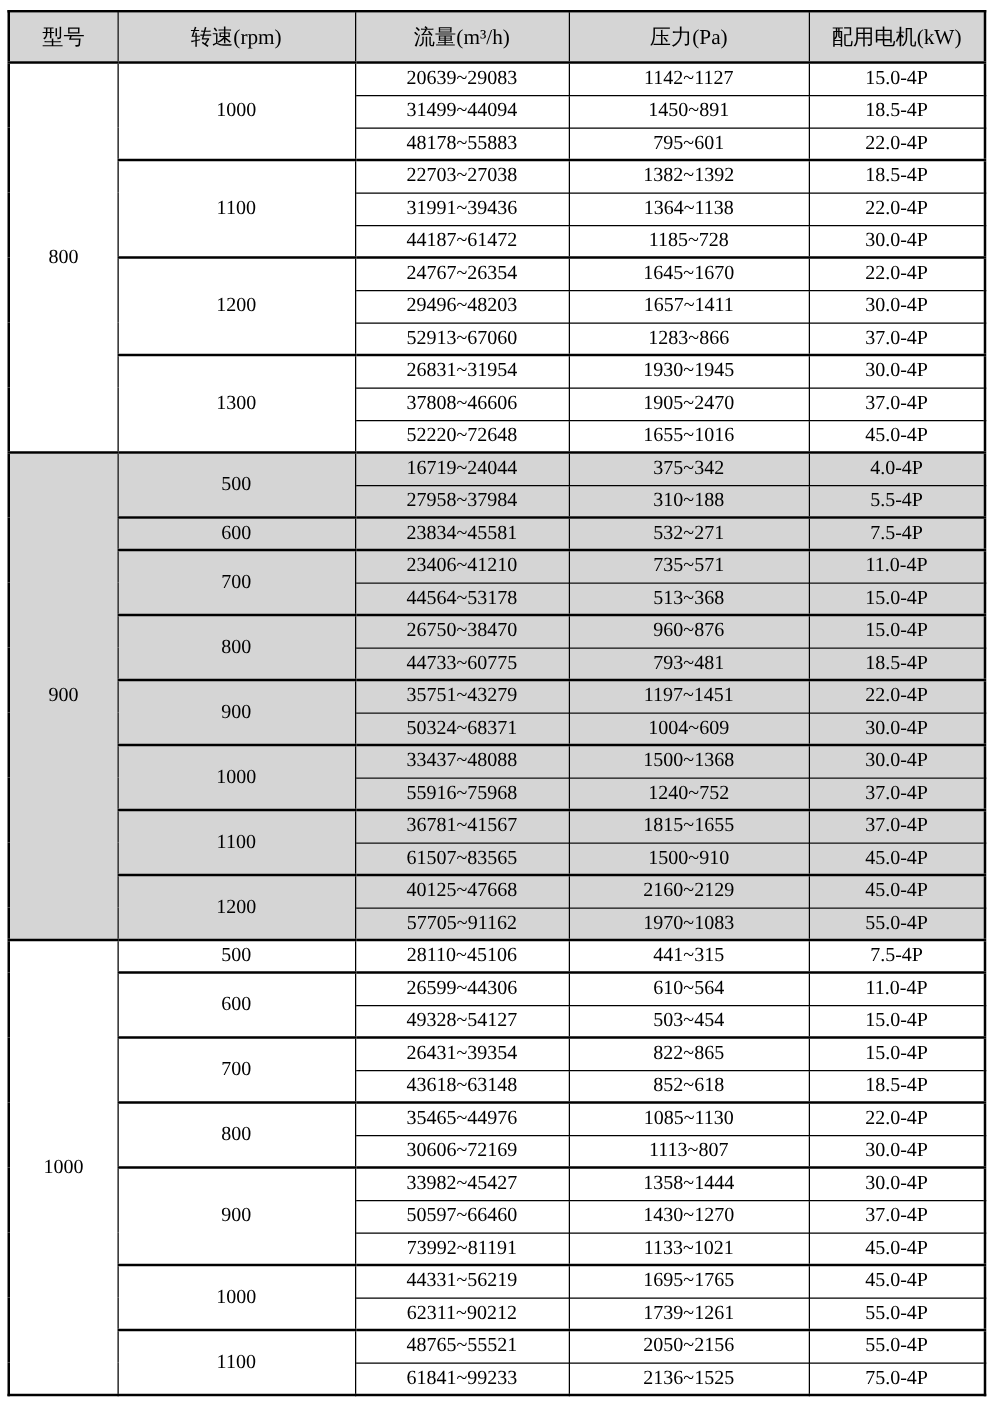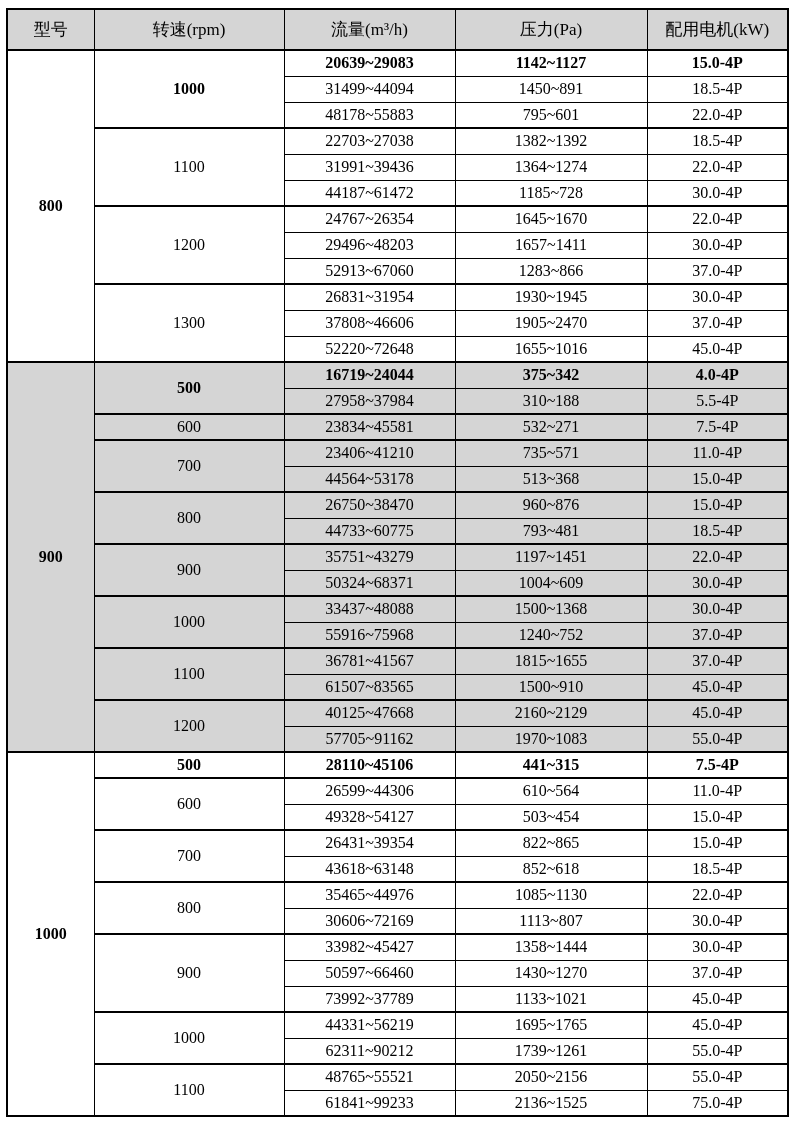--- a/index.html
+++ b/index.html
@@ -29,21 +29,21 @@
   th {
     height: 41px;
     font-size: 17px;
     font-weight: normal;
     background: var(--header-bg, #d5d5d5);
     border-bottom-width: 2px;
   }
   td { height: 26px; font-size: 16px; background: #ffffff; }
   tr.shaded td { background: var(--shaded-bg, #d5d5d5); }
   tr.speed-top td { border-top-width: 2px; }
-  tr.model-top td { border-top-width: 2px; font-weight: bold; }
+  tr.model-top td { border-top-width: 2px; }
 </style>
 </head>
 <body>
 
 <div class="page">
   <table class="spec">
     <colgroup>
         <col style="width: 87px;">
         <col style="width: 190px;">
         <col style="width: 171px;">
@@ -78,21 +78,21 @@
           <td>22.0-4P</td>
         </tr>
         <tr class="speed-top">
           <td rowspan="3">1100</td>
           <td>22703~27038</td>
           <td>1382~1392</td>
           <td>18.5-4P</td>
         </tr>
         <tr>
           <td>31991~39436</td>
-          <td>1364~1274</td>
+          <td>1364~1138</td>
           <td>22.0-4P</td>
         </tr>
         <tr>
           <td>44187~61472</td>
           <td>1185~728</td>
           <td>30.0-4P</td>
         </tr>
         <tr class="speed-top">
           <td rowspan="3">1200</td>
           <td>24767~26354</td>
@@ -254,21 +254,21 @@
           <td>33982~45427</td>
           <td>1358~1444</td>
           <td>30.0-4P</td>
         </tr>
         <tr>
           <td>50597~66460</td>
           <td>1430~1270</td>
           <td>37.0-4P</td>
         </tr>
         <tr>
-          <td>73992~37789</td>
+          <td>73992~81191</td>
           <td>1133~1021</td>
           <td>45.0-4P</td>
         </tr>
         <tr class="speed-top">
           <td rowspan="2">1000</td>
           <td>44331~56219</td>
           <td>1695~1765</td>
           <td>45.0-4P</td>
         </tr>
         <tr>

